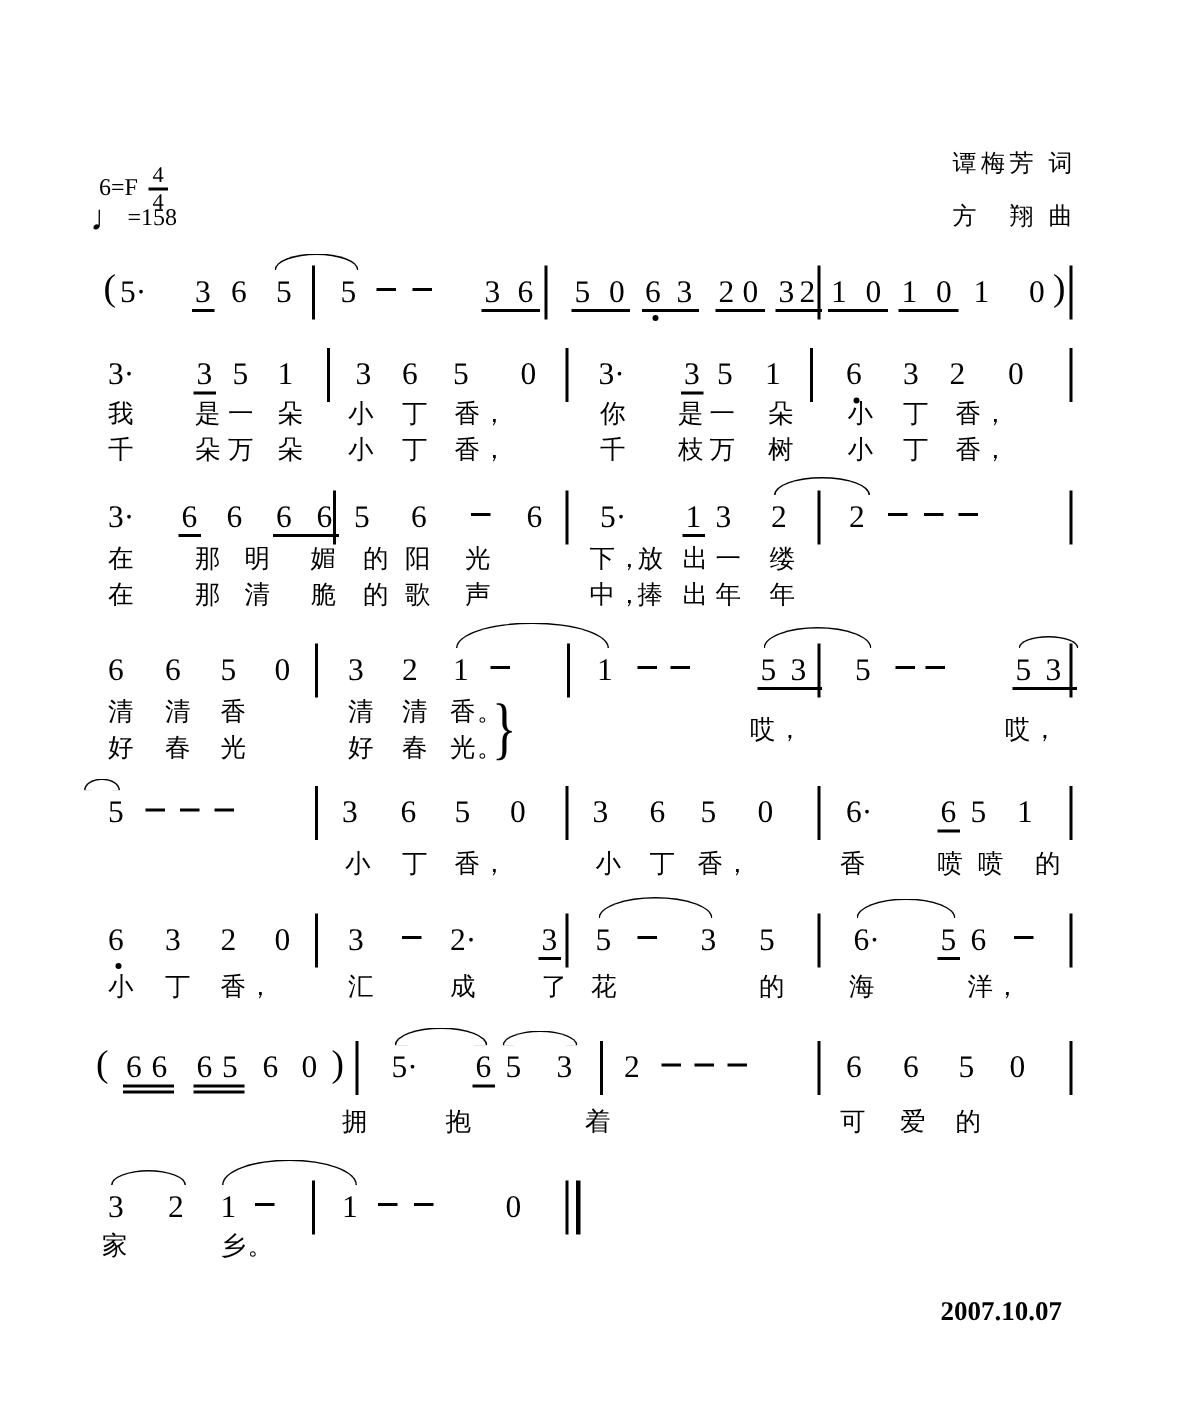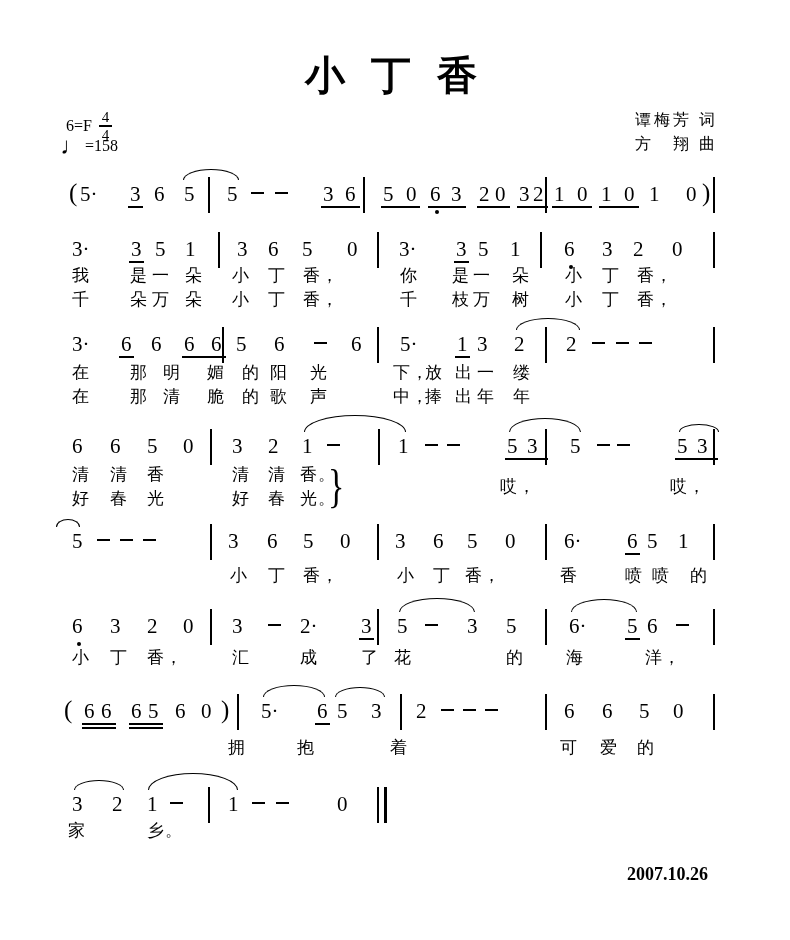--- a/index.html
+++ b/index.html
@@ -7,21 +7,21 @@
          font-family:"Liberation Serif","DejaVu Serif",serif;overflow:hidden;}
   .title{position:absolute;left:0;right:0;top:48px;text-align:center;
          font-size:40px;font-weight:bold;letter-spacing:8px;white-space:pre;}
   .keybox{position:absolute;left:66px;top:110px;display:flex;align-items:center;font-size:16px;}
   .frac{display:inline-flex;flex-direction:column;align-items:center;margin-left:7px;}
   .frac span{font-size:15px;line-height:14px;}
   .fracline{display:block;width:13px;height:2px;background:#000;margin:1px 0;}
   .tempo{position:absolute;left:60px;top:136px;font-size:16px;display:flex;align-items:center;}
   .tnote{font-size:24px;line-height:20px;margin-right:1px;}
   .credit{position:absolute;right:72px;font-size:16px;letter-spacing:3px;white-space:pre;}
-  .c1{top:110px;}
+  .c1{top:99px;}
   .c2{top:134px;}
   .date{position:absolute;left:627px;top:864px;font-size:18px;font-weight:bold;
         font-family:"Liberation Serif",serif;}
   .system{position:absolute;left:0;top:0;width:790px;height:0;}
   .note{position:absolute;top:0;font-size:21px;line-height:22px;white-space:nowrap;}
   .paren{position:absolute;top:-4px;font-size:25px;line-height:28px;font-weight:normal;}
   .bar{position:absolute;top:-6px;width:2px;height:36px;background:#000;}
   .dbar{position:absolute;top:-6px;width:5px;height:36px;border-left:2px solid #000;border-right:3px solid #000;}
   .dash{position:absolute;top:9px;width:13px;height:2px;background:#000;}
   .beam{position:absolute;height:2px;background:#000;}
@@ -30,21 +30,20 @@
        border-right:1px solid #000;border-radius:50% 50% 0 0/100% 100% 0 0;}
   .row{position:absolute;left:0;width:790px;height:0;}
   .lyr{position:absolute;top:0;font-size:17px;line-height:19px;white-space:nowrap;letter-spacing:1px;}
   .brace{position:absolute;top:-8px;font-size:34px;line-height:36px;transform:scaleY(1.35);
          transform-origin:center;font-weight:normal;}
 </style>
 </head>
 <body>
 
 <div class="score">
-  <div class="title">小 丁 香</div>
 
   <div class="keybox">
     <span>6=F</span>
     <span class="frac">
       <span>4</span>
       <span class="fracline"></span>
       <span>4</span>
     </span>
   </div>
 
@@ -389,14 +388,14 @@
         <div class="dbar" style="left: 377px;"></div>
         <div class="arc" style="left: 74px; top: -13px; width: 48px; height: 9px;"></div>
         <div class="arc" style="left: 148px; top: -20px; width: 88px; height: 16px;"></div>
         <div class="row" style="left: 0px; top: 28px;">
           <div class="lyr" style="left: 68px;">家</div>
           <div class="lyr" style="left: 147px;">乡。</div>
         </div>
       </div>
     </div>
 
-  <div class="date">2007.10.26</div>
+  <div class="date">2007.10.07</div>
 </div>
 
 </body></html>

